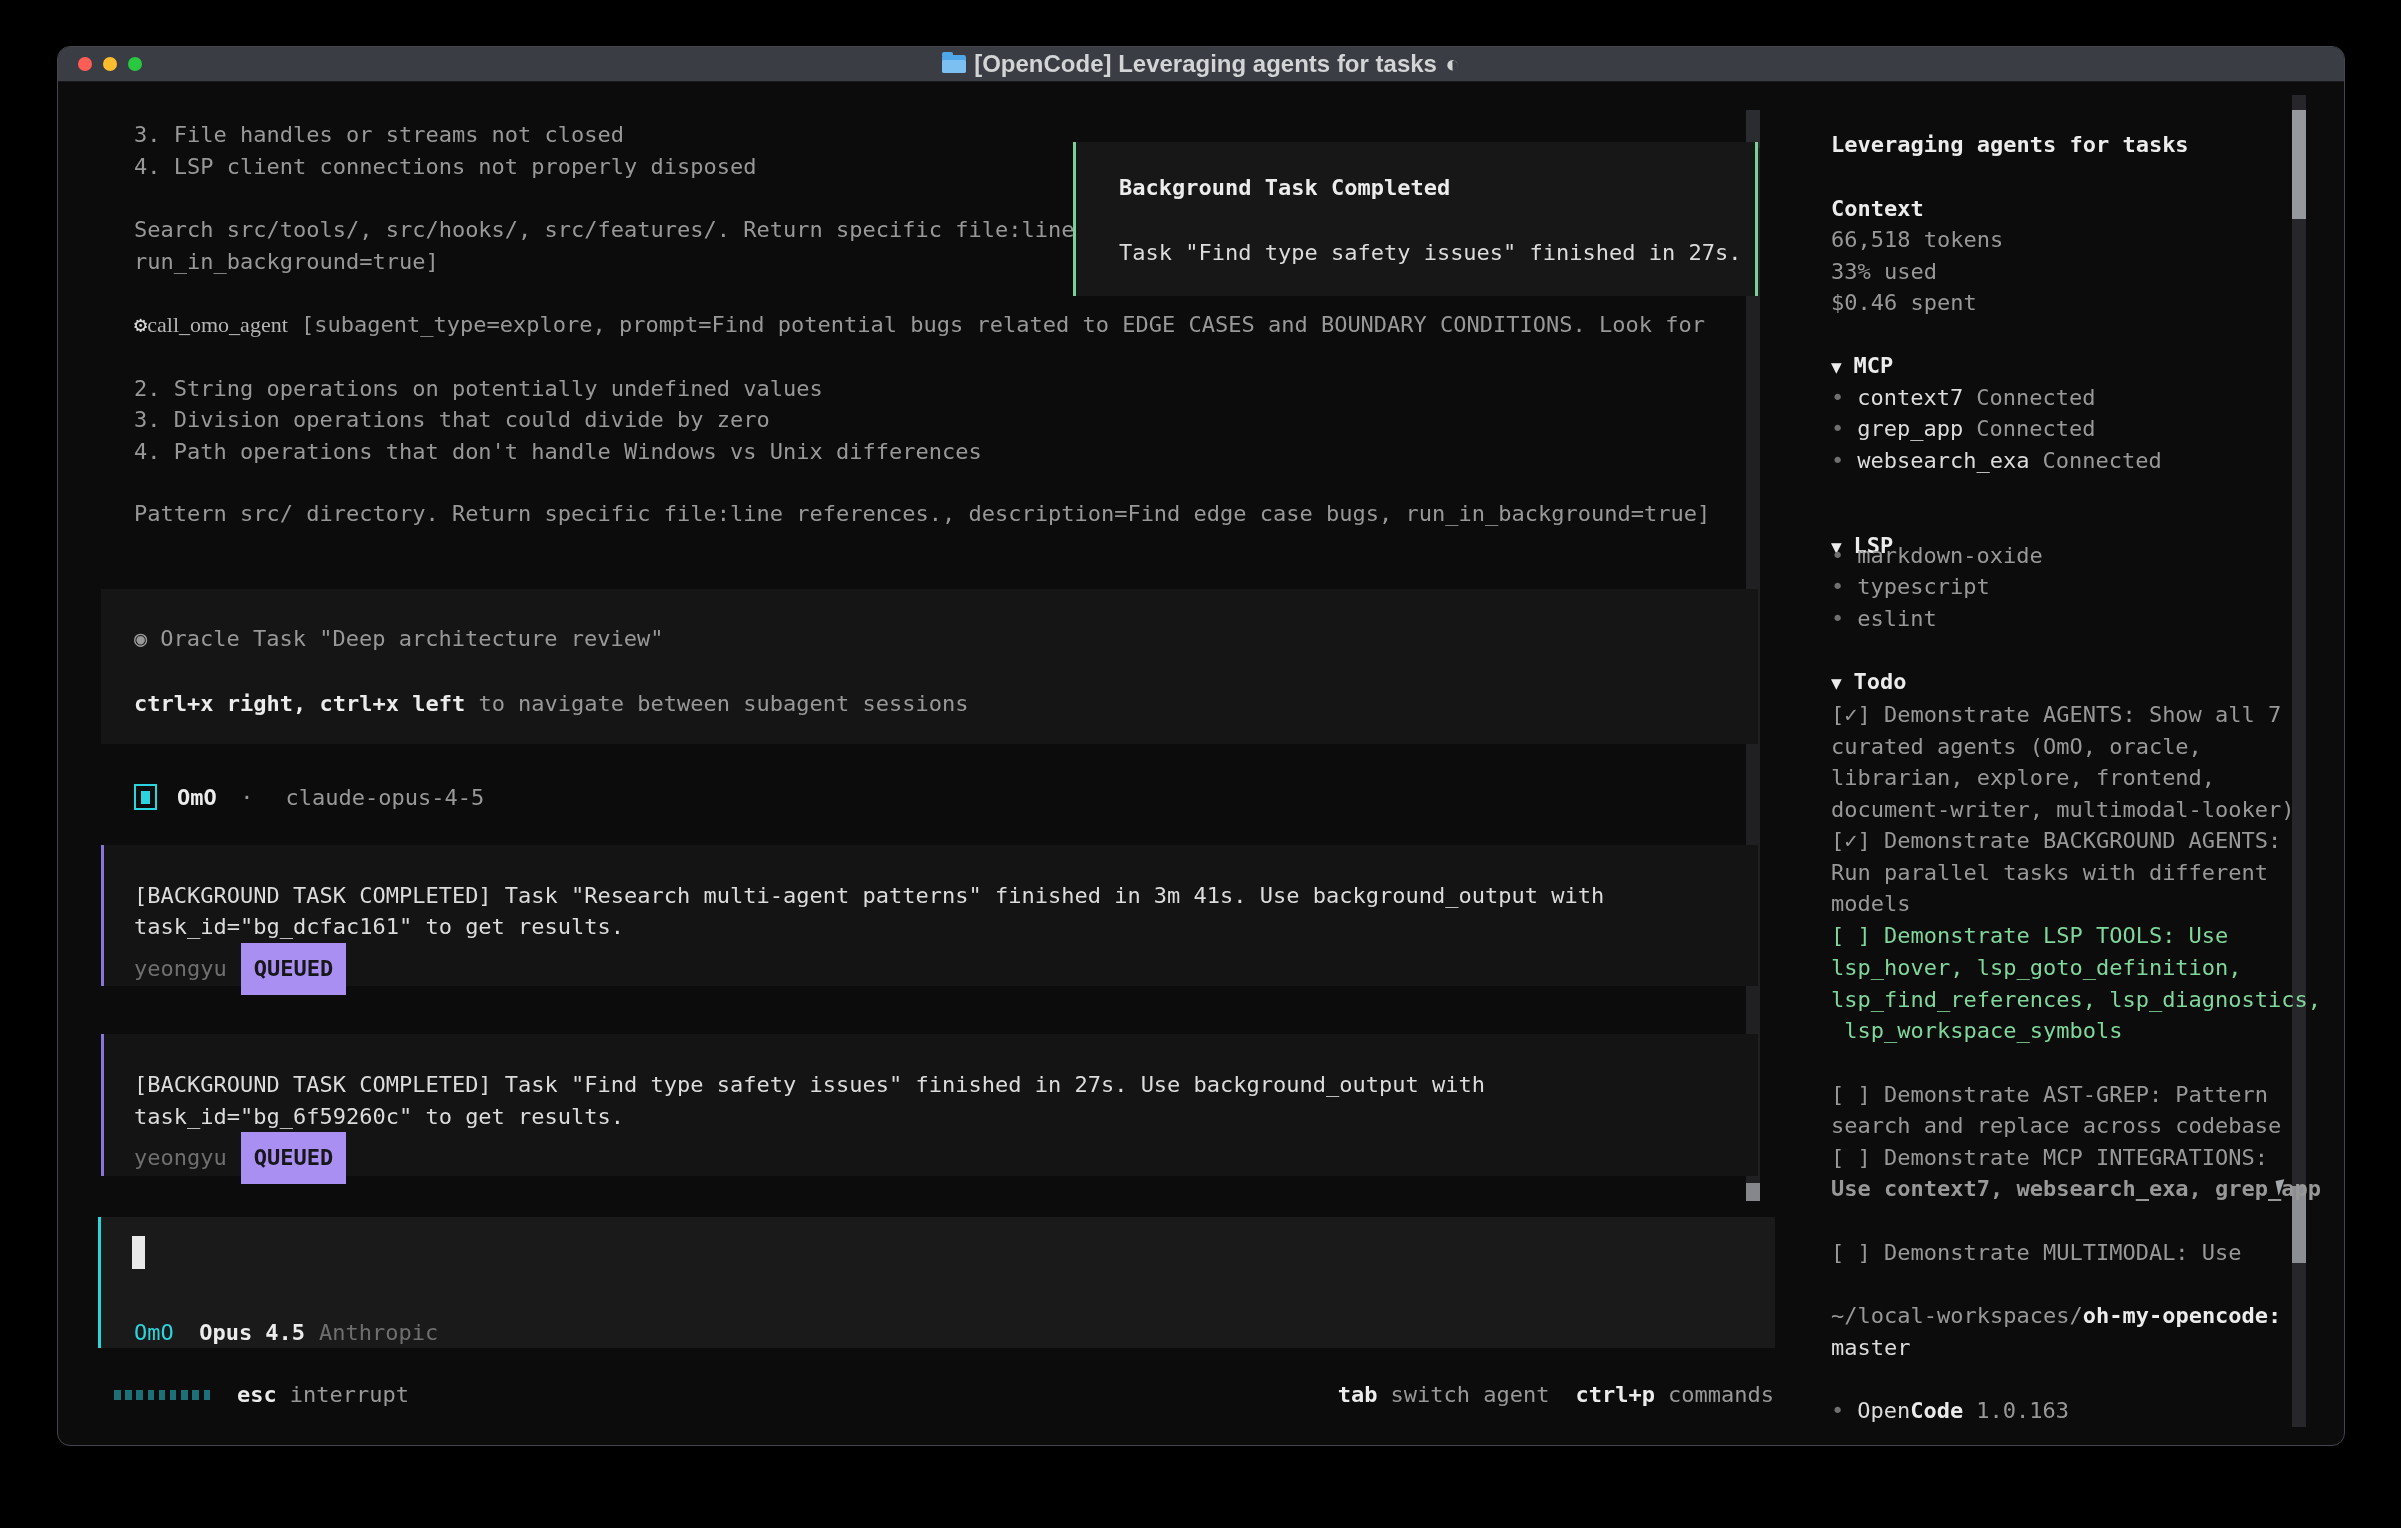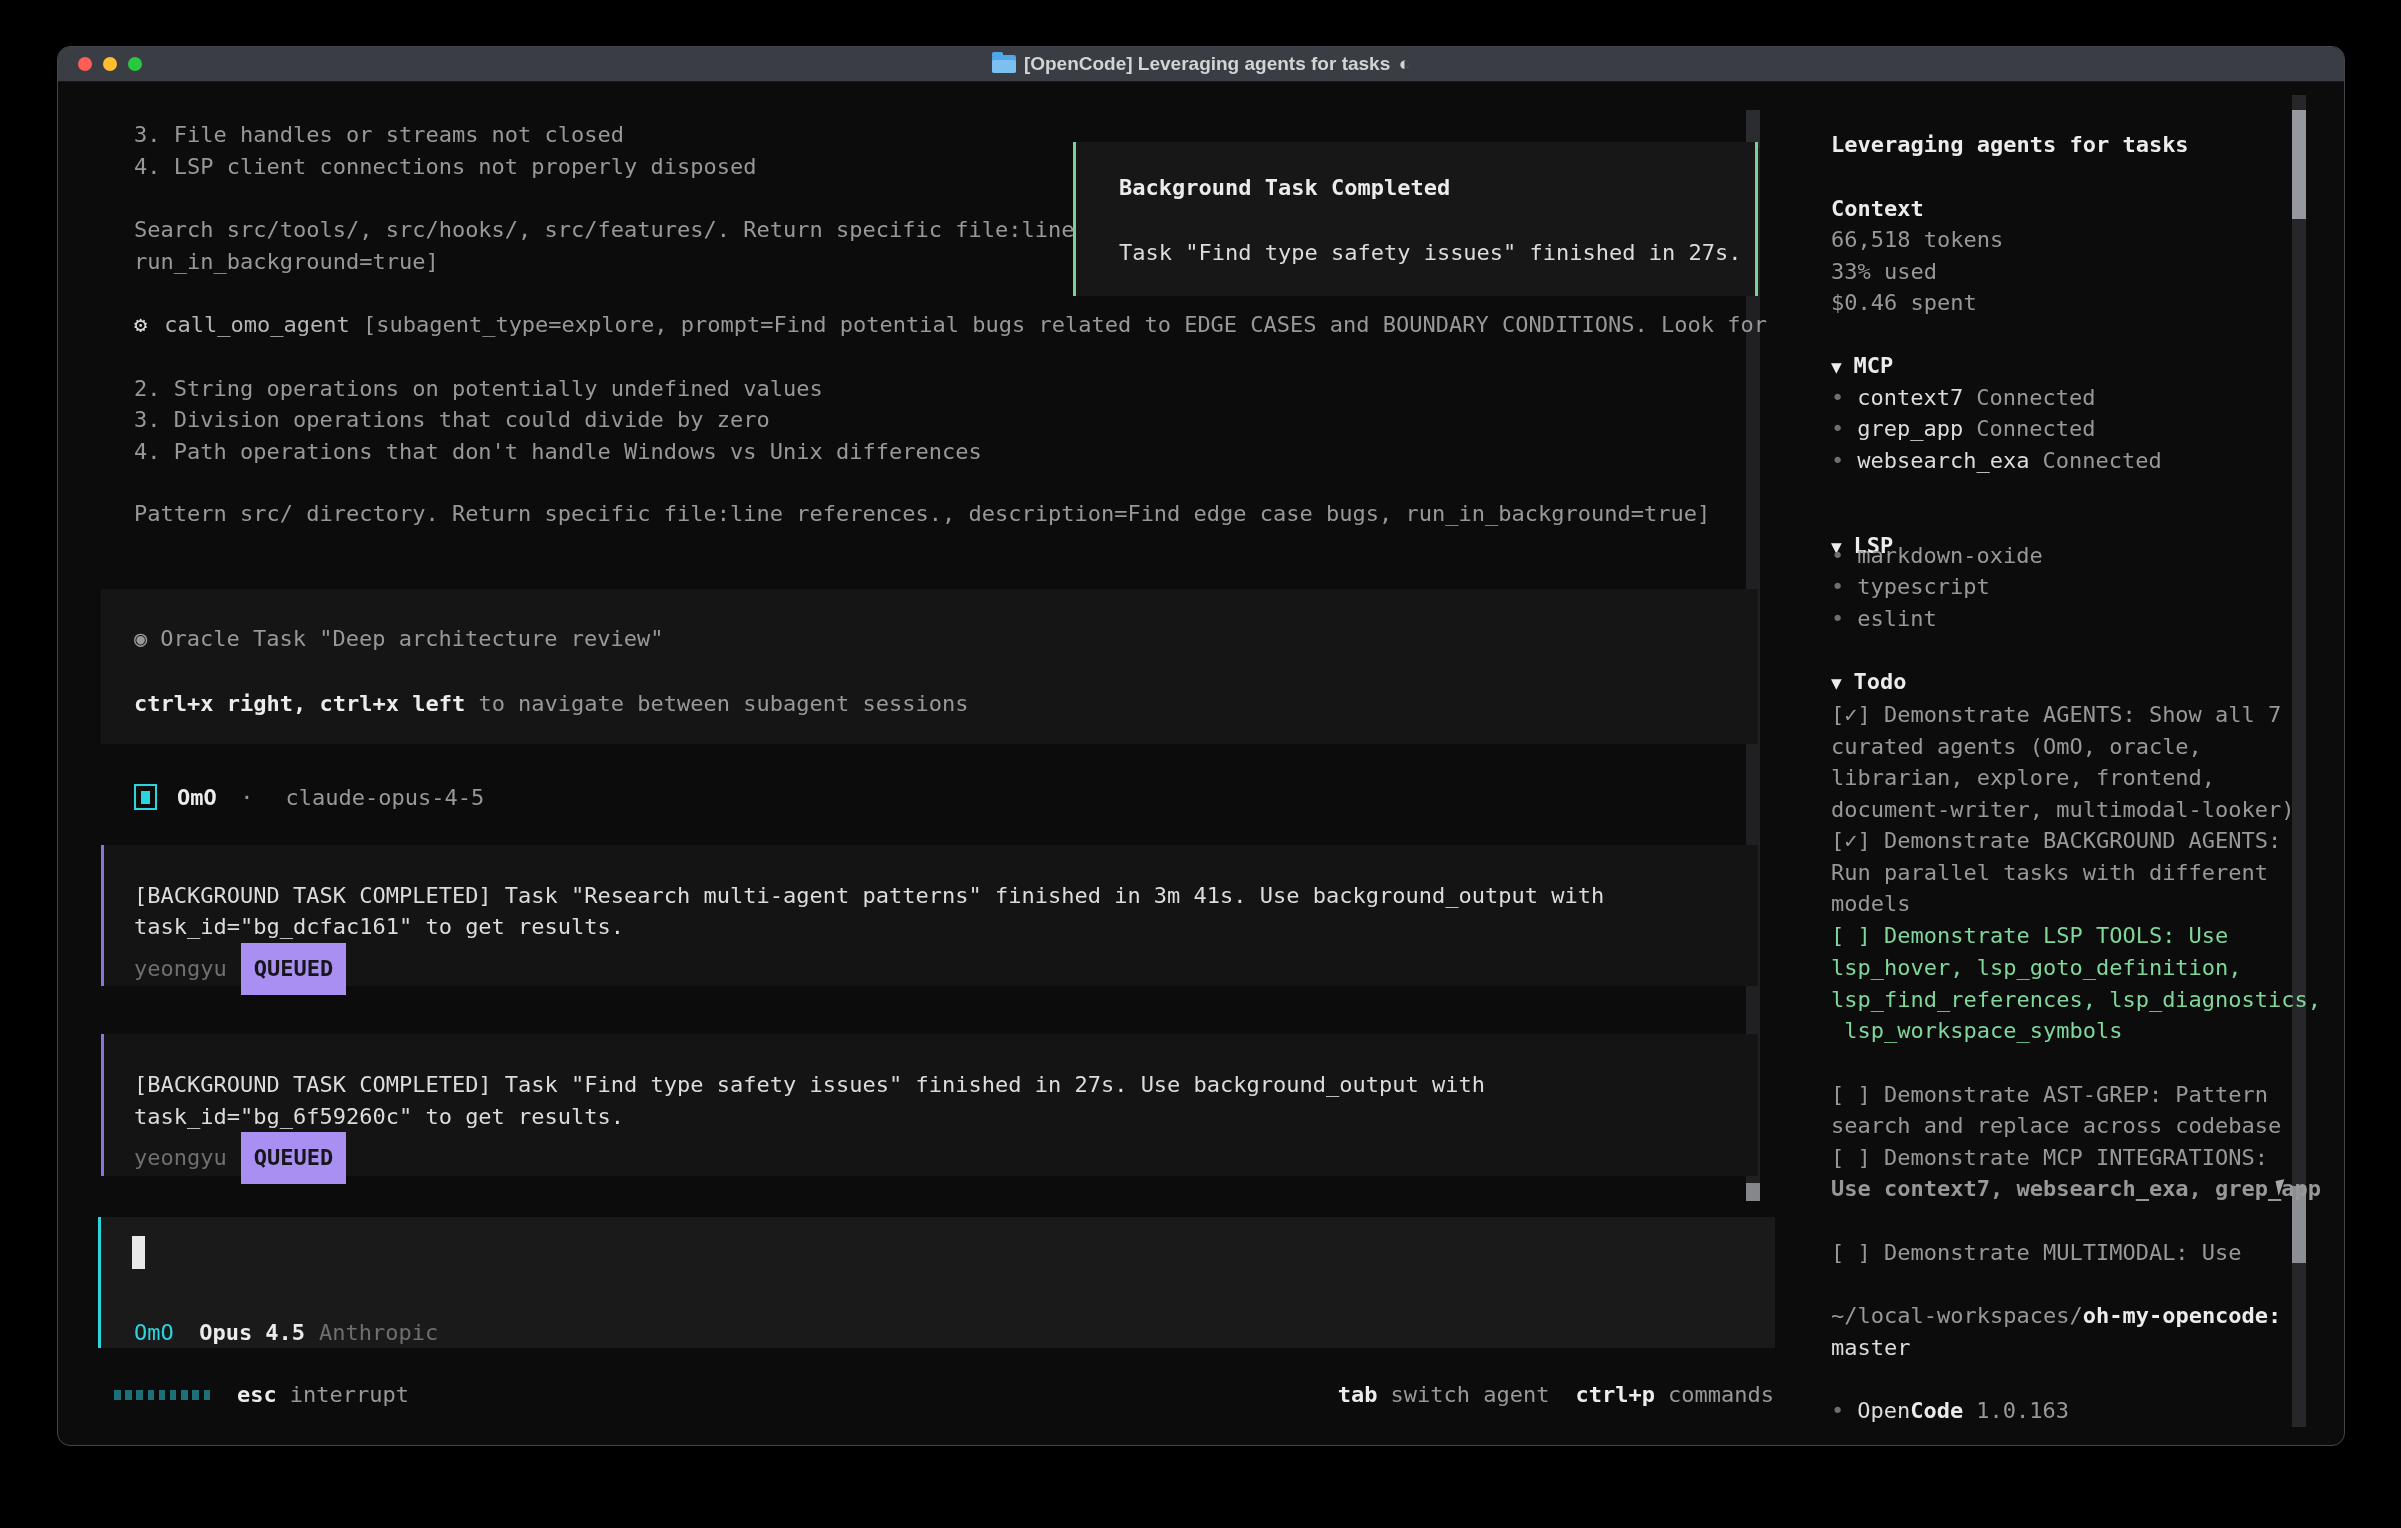--- a/index.html
+++ b/index.html
@@ -3,21 +3,21 @@
 <meta charset="utf-8">
 <style>
   html,body{margin:0;padding:0;background:#000;width:2401px;height:1528px;overflow:hidden;}
   .win{position:absolute;left:57px;top:46px;width:2288px;height:1400px;background:#0c0c0d;
        border:1.2px solid #43464d;border-radius:13px;box-sizing:border-box;overflow:hidden;}
   .titlebar{position:absolute;left:0;top:0;width:100%;height:34px;background:#3a3d43;
             border-bottom:1.2px solid #17181b;display:flex;align-items:center;justify-content:center;}
   .tl{position:absolute;top:10px;width:14px;height:14px;border-radius:50%;}
   .tl.r{left:19.5px;background:#ff5e57}.tl.y{left:45px;background:#febc2e}.tl.g{left:70px;background:#28c840}
   .titlerow{display:flex;align-items:center;gap:8.3px;font-family:"Liberation Sans",sans-serif;
-            font-size:19px;font-weight:bold;color:#d2d4d6;}
+            font-size:24px;font-weight:bold;color:#d2d4d6;}
   .foldericon{position:relative;width:23.6px;height:17.7px;background:#4fa7e8;border-radius:2.4px;}
   .foldericon:before{content:"";position:absolute;left:0;top:-3.5px;width:10.6px;height:4.7px;background:#4fa7e8;border-radius:1.8px 1.8px 0 0;}
   .foldericon:after{content:"";position:absolute;left:0;top:4.7px;width:23.6px;height:13px;background:#7cc0f2;border-radius:1.8px;}
   .mono{font-family:"DejaVu Sans Mono","DejaVu Sans",monospace;font-size:22px;line-height:32px;white-space:pre;}
   .line{position:absolute;}
   .gray{color:#989898}.dim{color:#6f6f6f}.bright{color:#ececec;font-weight:bold}
   .soft{color:#b5b5b5}.white{color:#dcdcdc}
   .green{color:#7fd79b}.cyan{color:#2bd5de}
   .panel{position:absolute;box-sizing:border-box;}
   .notif{background:#171717;border-left:3px solid #79d197;border-right:3px solid #79d197;}
@@ -55,21 +55,21 @@
 
   <div class="track" style="left:1688px;top:63px;width:13.6px;height:1090px;"></div>
   <div class="topblock" style="left:1688px;top:63px;width:13.6px;height:38px;"></div>
   <div class="thumb" style="left:1688px;top:1136px;width:13.6px;height:17.7px;background:#85878b;"></div>
 
   <div class="line mono gray" style="left:76px;top:72px;">3. File handles or streams not closed</div>
   <div class="line mono gray" style="left:76px;top:104px;">4. LSP client connections not properly disposed</div>
   <div class="line mono gray" style="left:76px;top:167px;">Search src/tools/, src/hooks/, src/features/. Return specific file:line</div>
   <div class="line mono gray" style="left:76px;top:199px;">run_in_background=true]</div>
 
-  <div class="line mono" style="left:76px;top:262px;"><span class="white">⚙</span><span class="soft" style="margin-left:17px;">call_omo_agent</span><span class="gray"> [subagent_type=explore, prompt=Find potential bugs related to EDGE CASES and BOUNDARY CONDITIONS. Look for</span></div>
+  <div class="line mono" style="left:76px;top:262px;"><span class="white">⚙</span><span class="soft" style="margin-left:0;font-family:Liberation Serif, serif;">call_omo_agent</span><span class="gray"> [subagent_type=explore, prompt=Find potential bugs related to EDGE CASES and BOUNDARY CONDITIONS. Look for</span></div>
   <div class="line mono gray" style="left:76px;top:326px;">2. String operations on potentially undefined values</div>
   <div class="line mono gray" style="left:76px;top:357px;">3. Division operations that could divide by zero</div>
   <div class="line mono gray" style="left:76px;top:389px;">4. Path operations that don't handle Windows vs Unix differences</div>
   <div class="line mono gray" style="left:76px;top:451px;">Pattern src/ directory. Return specific file:line references., description=Find edge case bugs, run_in_background=true]</div>
 
   <div class="panel notif" style="left:1015px;top:95px;width:685px;height:154px;"></div>
   <div class="line mono bright" style="left:1061px;top:125px;">Background Task Completed</div>
   <div class="line mono white" style="left:1061px;top:190px;">Task "Find type safety issues" finished in 27s.</div>
 
   <div class="panel oracle" style="left:43px;top:542px;width:1657px;height:155px;"></div>

